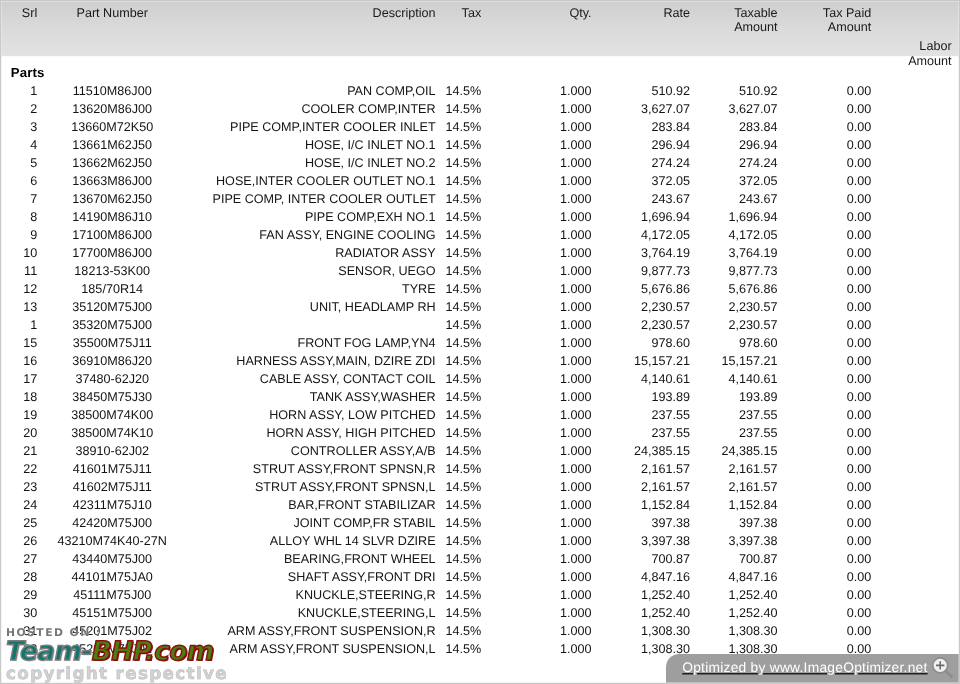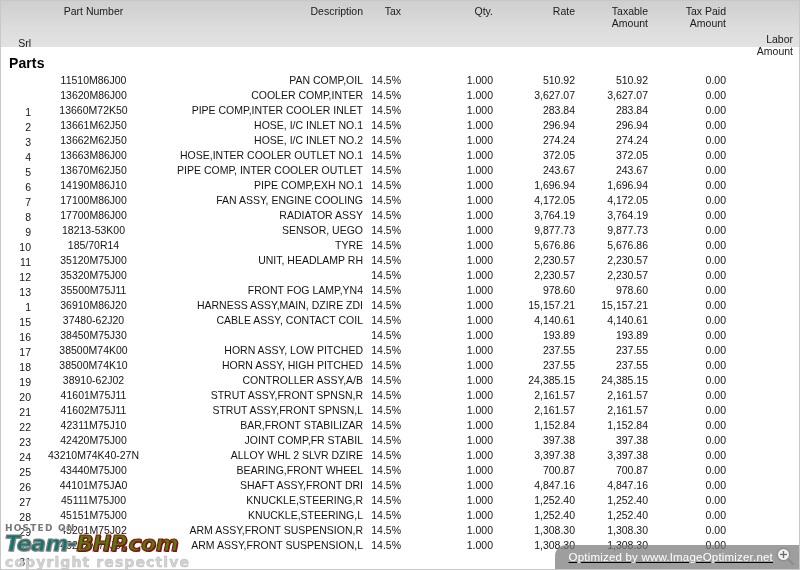--- a/index.html
+++ b/index.html
@@ -39,40 +39,40 @@
     line-height: 11.5px;
     white-space: pre-line;
   }
 
   
   .table-body {
     position: relative;
     padding-top: 4px;
   }
   .group-title {
-    font-size: 14px;
+    font-size: 11px;
     font-weight: bold;
     color: #000;
     margin: 3px 0 2px 8px;
     letter-spacing: 0.1px;
   }
   .row {
     position: relative;
     height: 15px;
   }
   .cell {
     position: absolute;
     font-size: 10.5px;
     color: #141414;
     line-height: 15px;
     white-space: nowrap;
   }
 
   
-  .c-srl   { left: 0px;   width: 30px;  text-align: right; margin-top: 32px; }
+  .c-srl   { left: 0px;   width: 30px;  text-align: right; }
   .c-part  { left: 40px;  width: 105px; text-align: center; }
   .c-desc  { left: 147px; width: 215px; text-align: right; }
   .c-tax   { left: 340px; width: 60px;  text-align: right; }
   .c-qty   { left: 432px; width: 60px;  text-align: right; }
   .c-rate  { left: 512px; width: 62px;  text-align: right; }
   .c-txbl  { left: 585px; width: 62px;  text-align: right; }
   .c-tpaid { left: 675px; width: 50px;  text-align: right; }
   .c-labor { left: 740px; width: 52px;  text-align: right; margin-top: 28px; }
 
   
@@ -355,20 +355,21 @@
           <div class="cell c-tax">14.5%</div>
           <div class="cell c-qty">1.000</div>
           <div class="cell c-rate">4,140.61</div>
           <div class="cell c-txbl">4,140.61</div>
           <div class="cell c-tpaid">0.00</div>
           <div class="cell c-labor"></div>
         </div>
         <div class="row">
           <div class="cell c-srl">18</div>
           <div class="cell c-part">38450M75J30</div>
+          <div class="cell c-desc">TANK ASSY,WASHER</div>
           <div class="cell c-tax">14.5%</div>
           <div class="cell c-qty">1.000</div>
           <div class="cell c-rate">193.89</div>
           <div class="cell c-txbl">193.89</div>
           <div class="cell c-tpaid">0.00</div>
           <div class="cell c-labor"></div>
         </div>
         <div class="row">
           <div class="cell c-srl">19</div>
           <div class="cell c-part">38500M74K00</div>
@@ -442,21 +443,21 @@
           <div class="cell c-tax">14.5%</div>
           <div class="cell c-qty">1.000</div>
           <div class="cell c-rate">397.38</div>
           <div class="cell c-txbl">397.38</div>
           <div class="cell c-tpaid">0.00</div>
           <div class="cell c-labor"></div>
         </div>
         <div class="row">
           <div class="cell c-srl">26</div>
           <div class="cell c-part">43210M74K40-27N</div>
-          <div class="cell c-desc">ALLOY WHL 2 SLVR DZIRE</div>
+          <div class="cell c-desc">ALLOY WHL 14 SLVR DZIRE</div>
           <div class="cell c-tax">14.5%</div>
           <div class="cell c-qty">1.000</div>
           <div class="cell c-rate">3,397.38</div>
           <div class="cell c-txbl">3,397.38</div>
           <div class="cell c-tpaid">0.00</div>
           <div class="cell c-labor"></div>
         </div>
         <div class="row">
           <div class="cell c-srl">27</div>
           <div class="cell c-part">43440M75J00</div>

